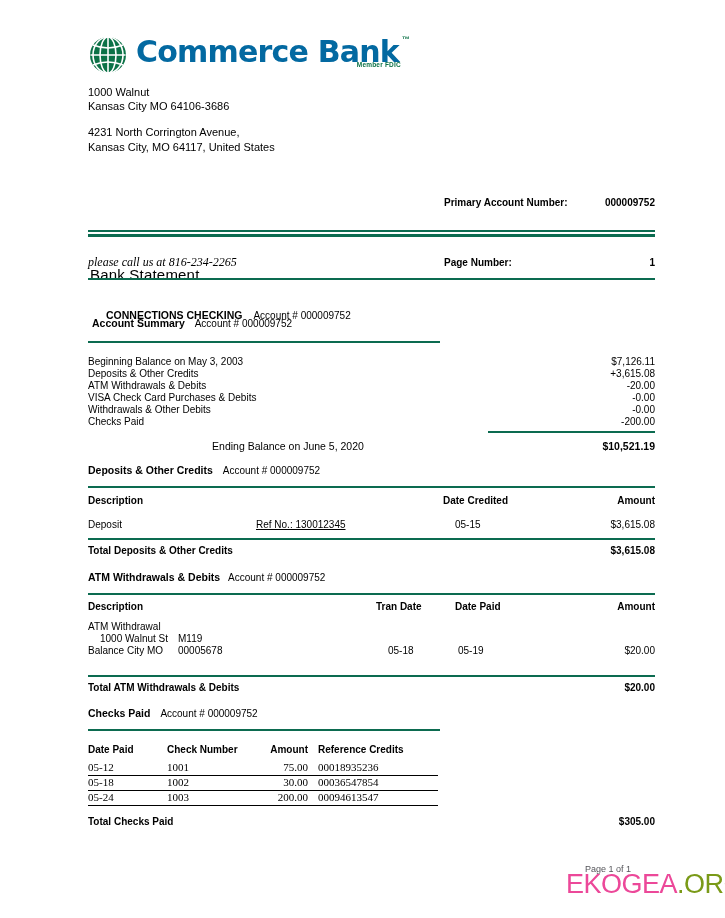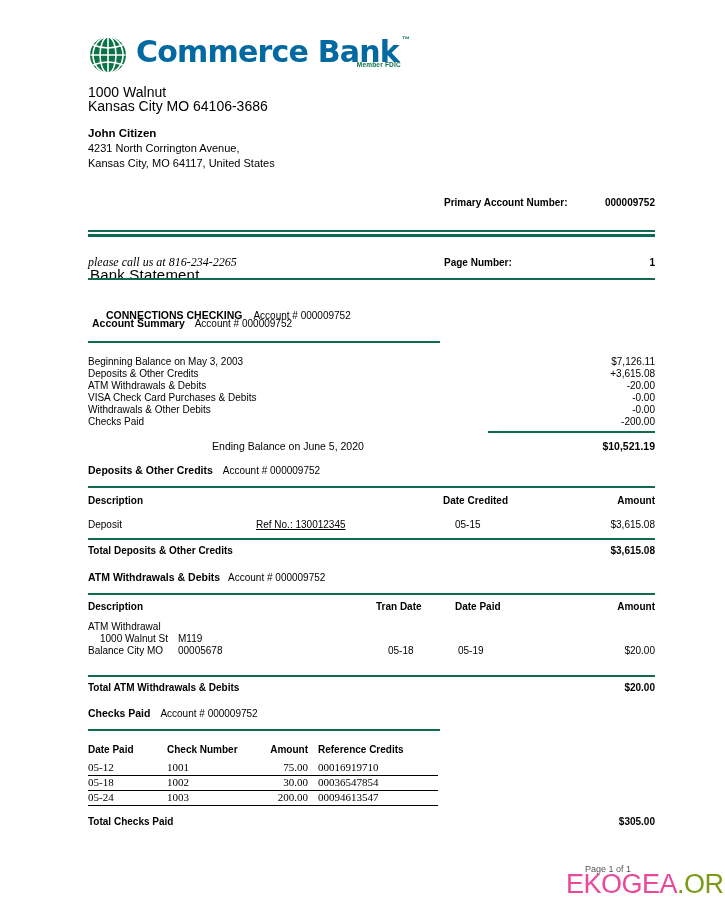--- a/index.html
+++ b/index.html
@@ -66,21 +66,21 @@
     font-weight: bold;
     color: #0c7247;
     letter-spacing: 0.2px;
     white-space: nowrap;
   }
 
   .bank-addr {
     position: absolute;
     left: 88px;
     top: 86px;
-    font-size: 14px;
+    font-size: 11px;
     line-height: 13.5px;
     white-space: pre-line;
   }
 
   .customer {
     position: absolute;
     left: 88px;
     top: 125px;
     font-size: 11px;
     line-height: 15px;
@@ -293,21 +293,20 @@
       <div class="brand-name">Commerce Bank</div>
       <div class="tm">™</div>
       <div class="member-fdic">Member FDIC</div>
     </div>
   </div>
 
   <div class="bank-addr">1000 Walnut
 Kansas City MO 64106-3686</div>
 
   <div class="customer">
-    <div class="customer-name">John Citizen</div>
     <div class="customer-addr">4231 North Corrington Avenue,
 Kansas City, MO 64117, United States</div>
   </div>
 
   <div class="pan-label">Primary Account Number:</div>
   <div class="pan-value">000009752</div>
   <div class="stmt-title">Bank Statement</div>
 
   <div class="double-rule" style="top:230px;">
     <div class="a"></div>
@@ -428,21 +427,21 @@
     <span class="c-date">Date Paid</span>
     <span class="c-num">Check Number</span>
     <span class="c-amt">Amount</span>
     <span class="c-ref">Reference Credits</span>
   </div>
 
   <div class="checks-row" style="top:761px;">
     <span class="c-date">05-12</span>
     <span class="c-num">1001</span>
     <span class="c-amt">75.00</span>
-    <span class="c-ref">00016919710</span>
+    <span class="c-ref">00018935236</span>
   </div>
   <div class="rule-black" style="left:88px; top:775px; width:350px;"></div>
 
   <div class="checks-row" style="top:776px;">
     <span class="c-date">05-18</span>
     <span class="c-num">1002</span>
     <span class="c-amt">30.00</span>
     <span class="c-ref">00036547854</span>
   </div>
   <div class="rule-black" style="left:88px; top:790px; width:350px;"></div>

